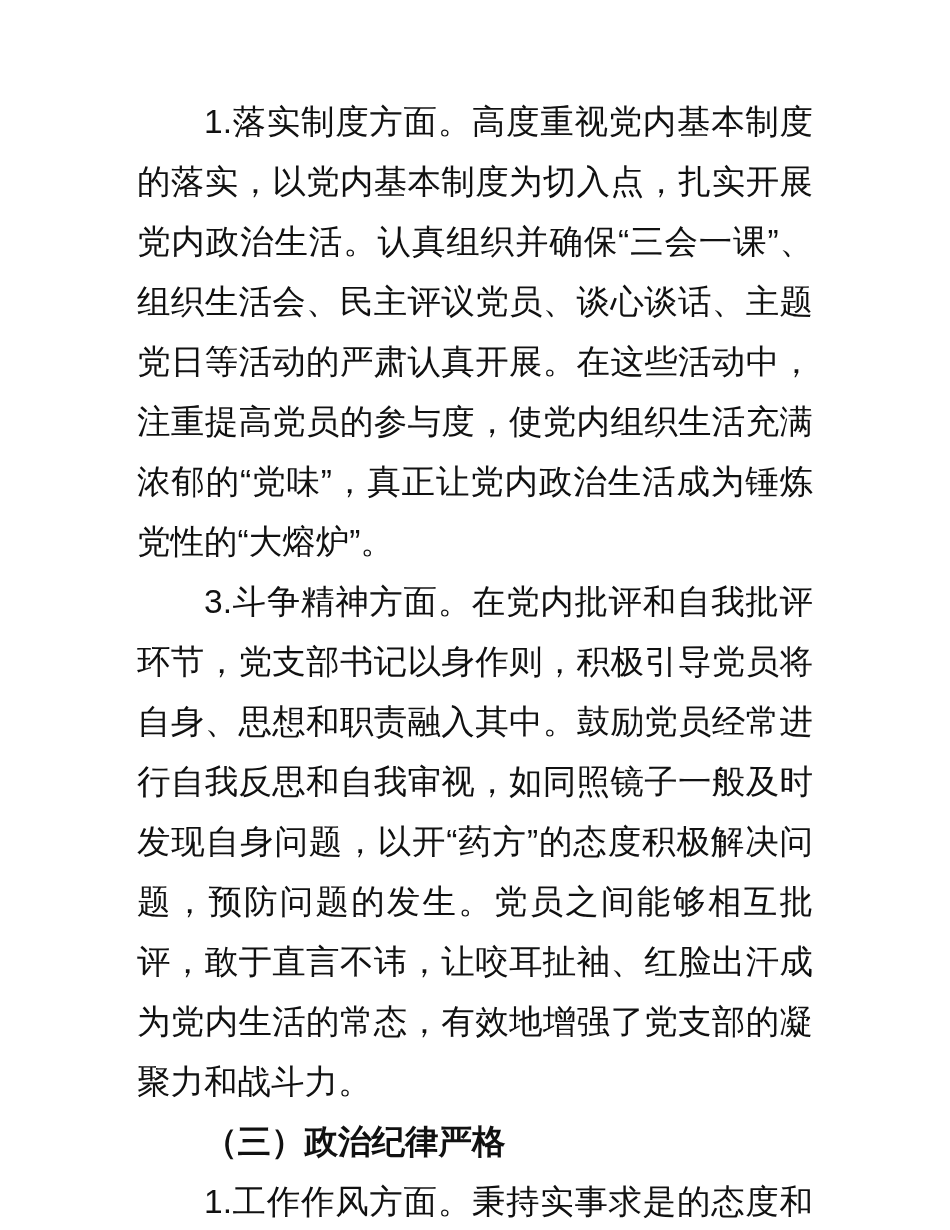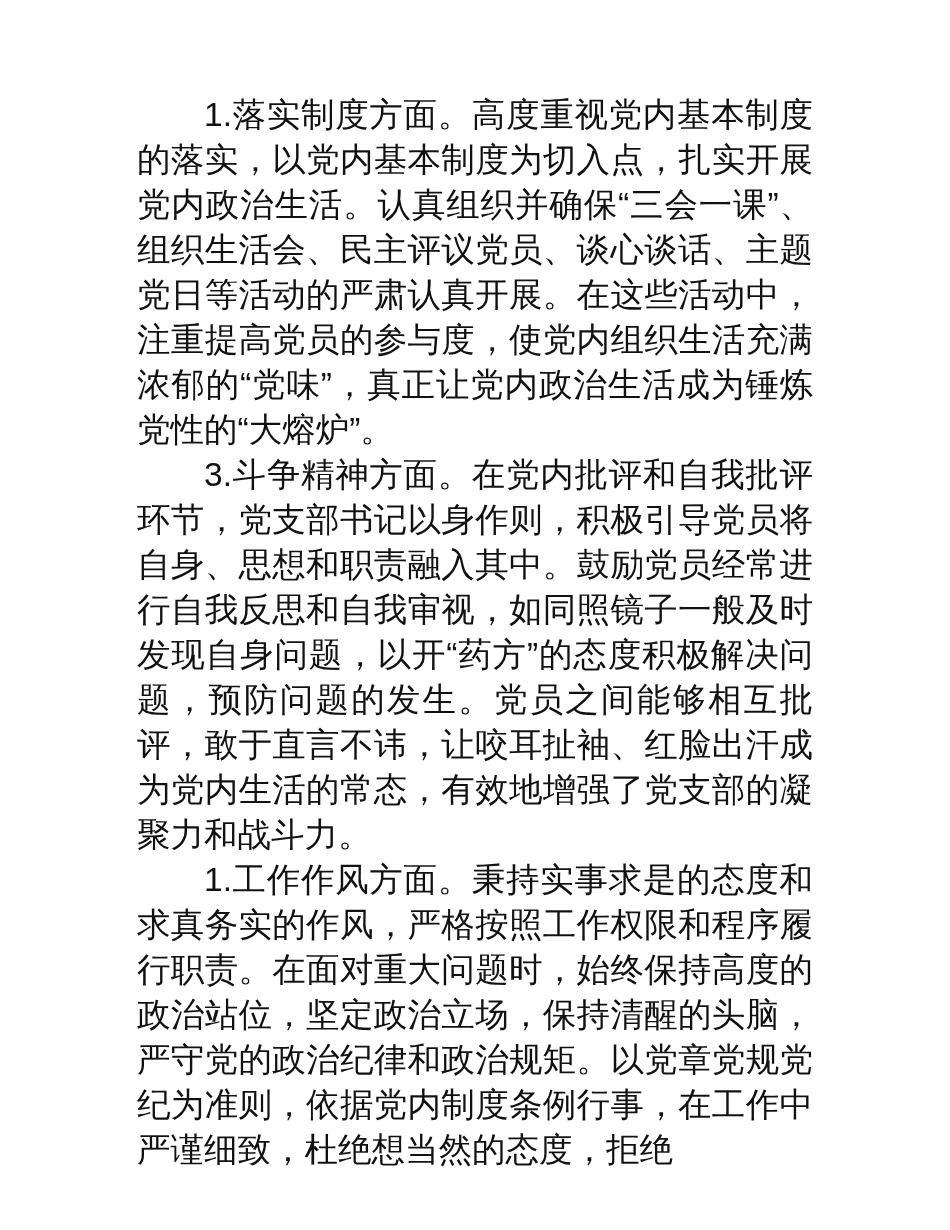--- a/index.html
+++ b/index.html
@@ -24,21 +24,21 @@
   }
   .doc-body {
     position: absolute;
     left: 137px;
     top: 92px;
     width: 676px;
   }
   .para {
     margin: 0 0 0 0;
     font-size: 33.5px;
-    line-height: 45px;
+    line-height: 60px;
     text-align: justify;
     text-justify: inter-ideograph;
     text-indent: 2em;
     letter-spacing: 0px;
     word-break: break-all;
     font-weight: normal;
   }
   .para.heading {
     font-weight: bold;
   }
@@ -49,18 +49,19 @@
 </head>
 <body>
 
 <div class="page">
   <div class="doc-body">
 
     <p class="para">1.落实制度方面。高度重视党内基本制度的落实，以党内基本制度为切入点，扎实开展党内政治生活。认真组织并确保“三会一课”、组织生活会、民主评议党员、谈心谈话、主题党日等活动的严肃认真开展。在这些活动中，注重提高党员的参与度，使党内组织生活充满浓郁的“党味”，真正让党内政治生活成为锤炼党性的“大熔炉”。</p>
 
     <p class="para">3.斗争精神方面。在党内批评和自我批评环节，党支部书记以身作则，积极引导党员将自身、思想和职责融入其中。鼓励党员经常进行自我反思和自我审视，如同照镜子一般及时发现自身问题，以开“药方”的态度积极解决问题，预防问题的发生。党员之间能够相互批评，敢于直言不讳，让咬耳扯袖、红脸出汗成为党内生活的常态，有效地增强了党支部的凝聚力和战斗力。</p>
 
+    <p class="para heading">（三）政治纪律严格</p>
 
 
     <p class="para">1.工作作风方面。秉持实事求是的态度和求真务实的作风，严格按照工作权限和程序履行职责。在面对重大问题时，始终保持高度的政治站位，坚定政治立场，保持清醒的头脑，严守党的政治纪律和政治规矩。以党章党规党纪为准则，依据党内制度条例行事，在工作中严谨细致，杜绝想当然的态度，拒绝</p>
 
   </div>
 </div>
 
 </body></html>

